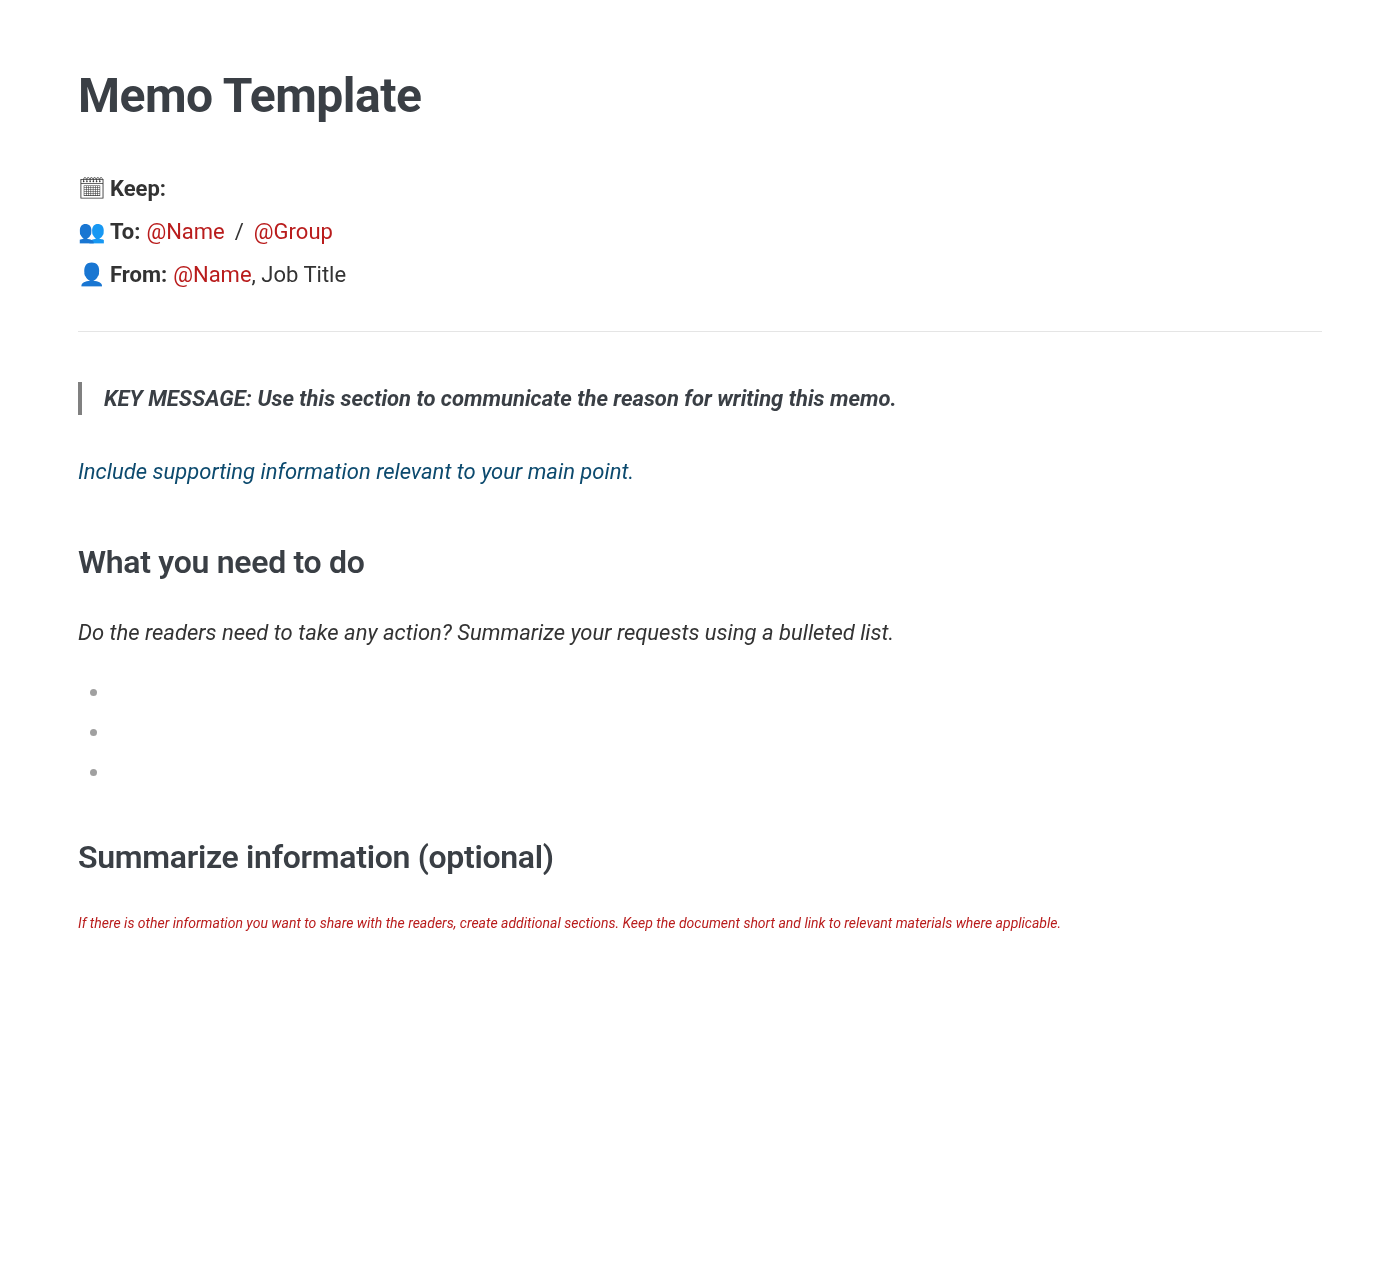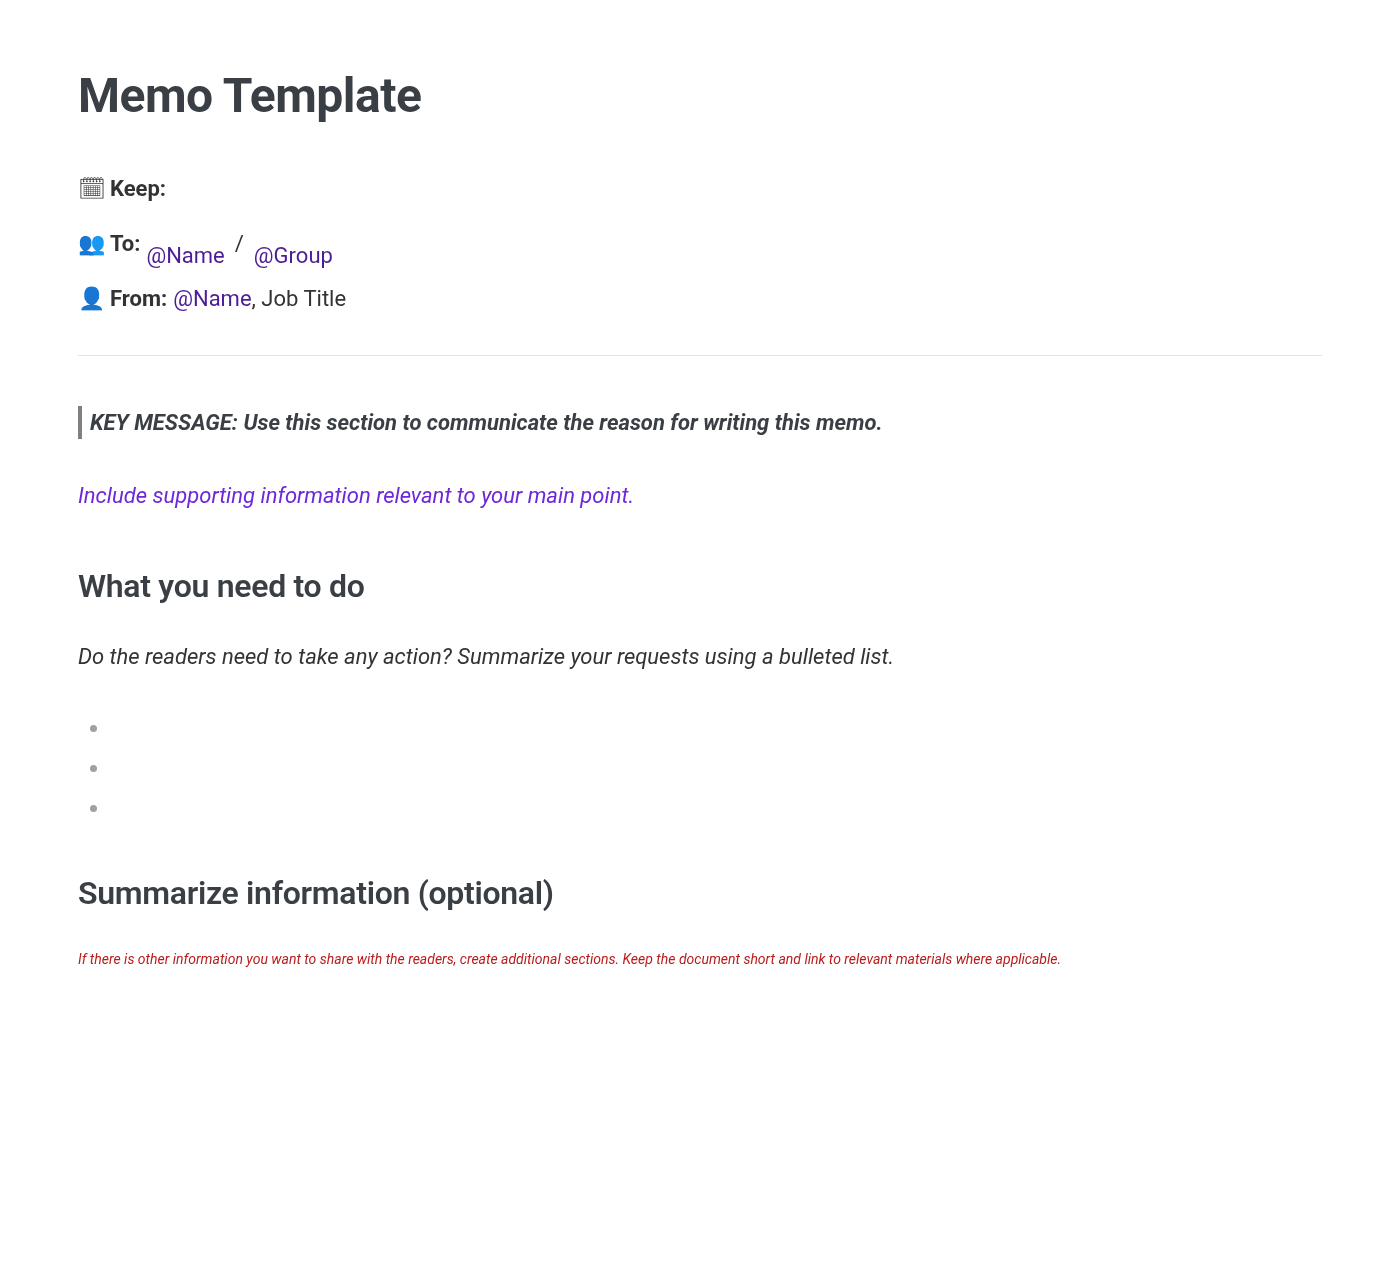--- a/index.html
+++ b/index.html
@@ -32,67 +32,66 @@
     }
     .meta-line .emoji {
       display: inline-block;
       width: 26px;
     }
     .meta-line .label {
       font-weight: 700;
       color: #333333;
     }
     .mention {
-      color: #4c1d95;
+      color: #b91c1c;
       cursor: pointer;
-      margin-top: 24px;
     }
     .sep {
       color: #333333;
       margin: 0 4px;
     }
     .job-title {
       color: #333333;
       margin-top: 13px;
     }
     hr {
       border: none;
       border-top: 1px solid #e5e5e5;
       margin: 40px 0 50px 0;
     }
     blockquote {
       border-left: 4px solid #808080;
-      padding-left: 8px;
+      padding-left: 22px;
       margin-bottom: 40px;
     }
     blockquote p {
       font-size: 22px;
       font-style: italic;
       font-weight: 700;
       color: #3a3f45;
     }
     .supporting {
       font-size: 22px;
       font-style: italic;
-      color: #6d28d9;
+      color: #0c4a6e;
       margin-bottom: 50px;
     }
     h2 {
       font-size: 32px;
       font-weight: 600;
       color: #3a3f45;
       margin-bottom: 30px;
       letter-spacing: -0.3px;
       margin-top: 32px;
     }
     .section-desc {
       font-size: 22px;
       font-style: italic;
       color: #333333;
-      margin-bottom: 42px;
+      margin-bottom: 30px;
     }
     ul {
       list-style: none;
       padding-left: 18px;
       margin-bottom: 50px;
     }
     ul li {
       position: relative;
       padding-left: 18px;
       min-height: 24px;

